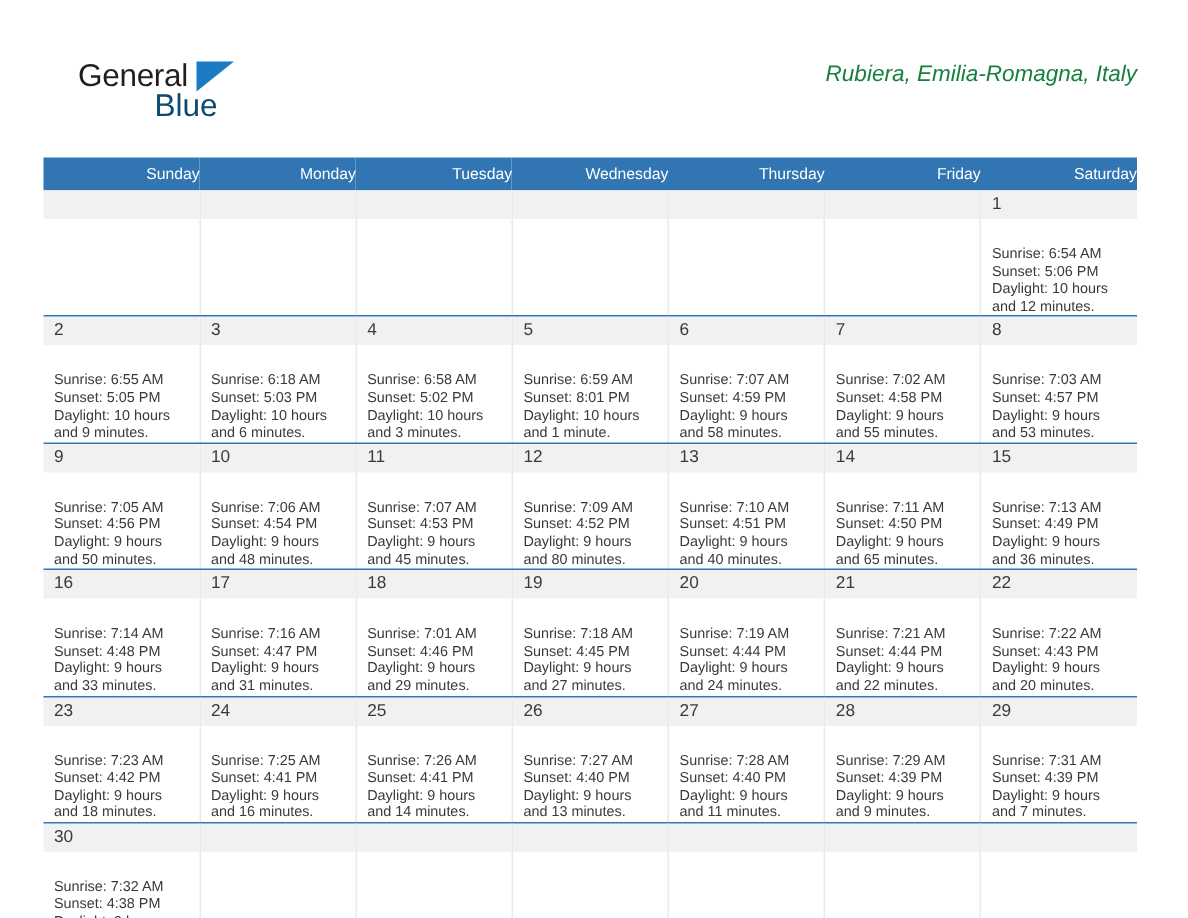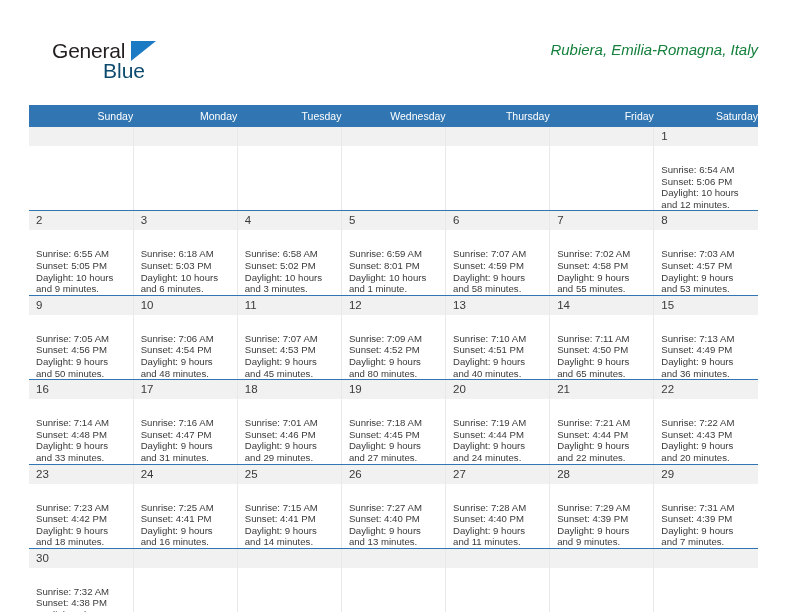--- a/index.html
+++ b/index.html
@@ -453,21 +453,21 @@
             <div class="dayinfo">
               <div>Sunrise: 7:25 AM</div>
               <div>Sunset: 4:41 PM</div>
               <div>Daylight: 9 hours</div>
               <div>and 16 minutes.</div>
             </div>
           </td>
           <td class="">
             <div class="daynum">25</div>
             <div class="dayinfo">
-              <div>Sunrise: 7:15 AM</div>
+              <div>Sunrise: 7:26 AM</div>
               <div>Sunset: 4:41 PM</div>
               <div>Daylight: 9 hours</div>
               <div>and 14 minutes.</div>
             </div>
           </td>
           <td class="">
             <div class="daynum">26</div>
             <div class="dayinfo">
               <div>Sunrise: 7:27 AM</div>
               <div>Sunset: 4:40 PM</div>

